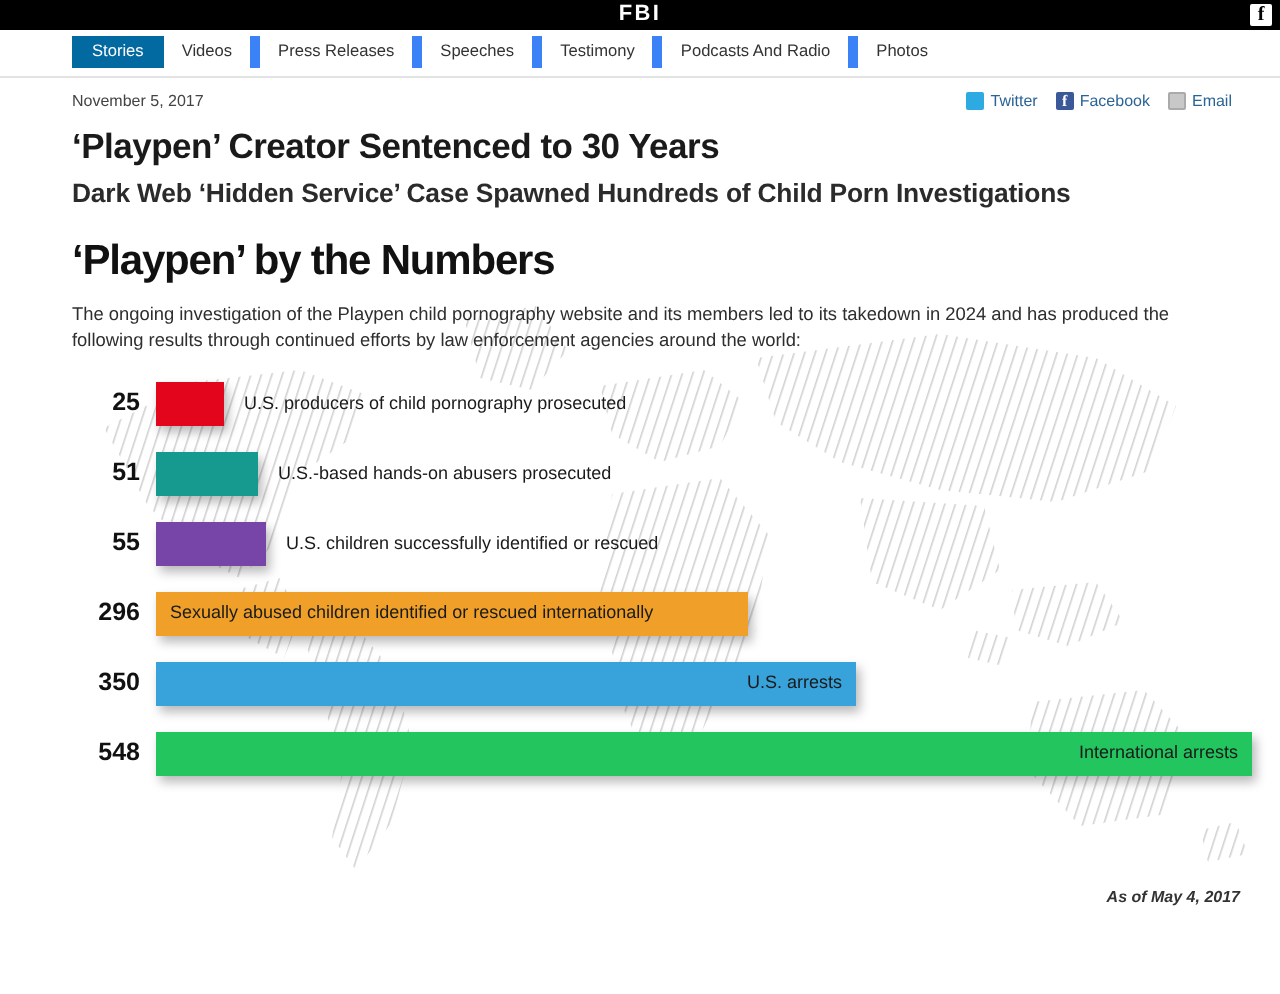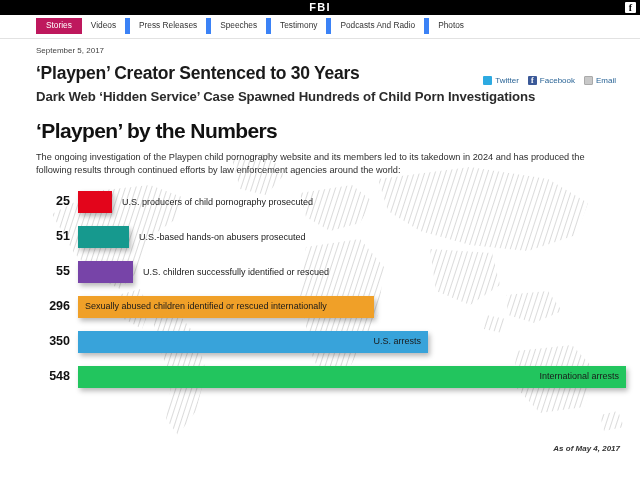--- a/index.html
+++ b/index.html
@@ -41,33 +41,33 @@
     display:flex; align-items:stretch;
     padding:3px 0 4px 36px; font-size:8.3px;
     border-bottom:1px solid #e2e2e2;
   }
   .nav-item {
     padding:3px 9px; color:#333; white-space:nowrap;
     border-right:5px solid #3b82f6; line-height:1.2;
   }
   .nav-item:last-child { border-right:none; }
   .nav-item.active {
-    background:#be185d; color:#fff; border-right:none;
+    background:#0369a1; color:#fff; border-right:none;
     padding:3px 10px;
   }
 
   
   .article { padding:7px 22px 0 36px; position:relative; }
   .date { font-size:8px; color:#444; }
   .share {
     position:absolute; right:24px; top:7px;
     display:flex; align-items:center; gap:9px;
     font-size:8px; color:#2a6496;
   }
-  .share-link { display:flex; align-items:center; gap:3px;margin-top:30px; }
+  .share-link { display:flex; align-items:center; gap:3px; }
   .share-ico { width:9px; height:9px; border-radius:1px; display:inline-block; }
   .ico-tw { background:#2daae1; }
   .ico-fb {
     background:#3b5998; color:#fff; font-family:"Liberation Serif",serif;
     font-weight:bold; font-size:8px; line-height:9px; text-align:center;
   }
   .ico-em { background:#c8c8c8; border:1px solid #aaa; }
 
   .headline {
     font-size:17.5px; font-weight:bold; color:#1a1a1a;
@@ -142,21 +142,21 @@
       <div class="nav-item active">Stories</div>
       <div class="nav-item">Videos</div>
       <div class="nav-item">Press Releases</div>
       <div class="nav-item">Speeches</div>
       <div class="nav-item">Testimony</div>
       <div class="nav-item">Podcasts And Radio</div>
       <div class="nav-item">Photos</div>
     </div>
 
   <div class="article">
-    <div class="date">September 5, 2017</div>
+    <div class="date">November 5, 2017</div>
 
     <div class="share" id="share">
         <div class="share-link">
           <span class="share-ico ico-tw"></span>
           <span>Twitter</span>
         </div>
         <div class="share-link">
           <span class="share-ico ico-fb">f</span>
           <span>Facebook</span>
         </div>

